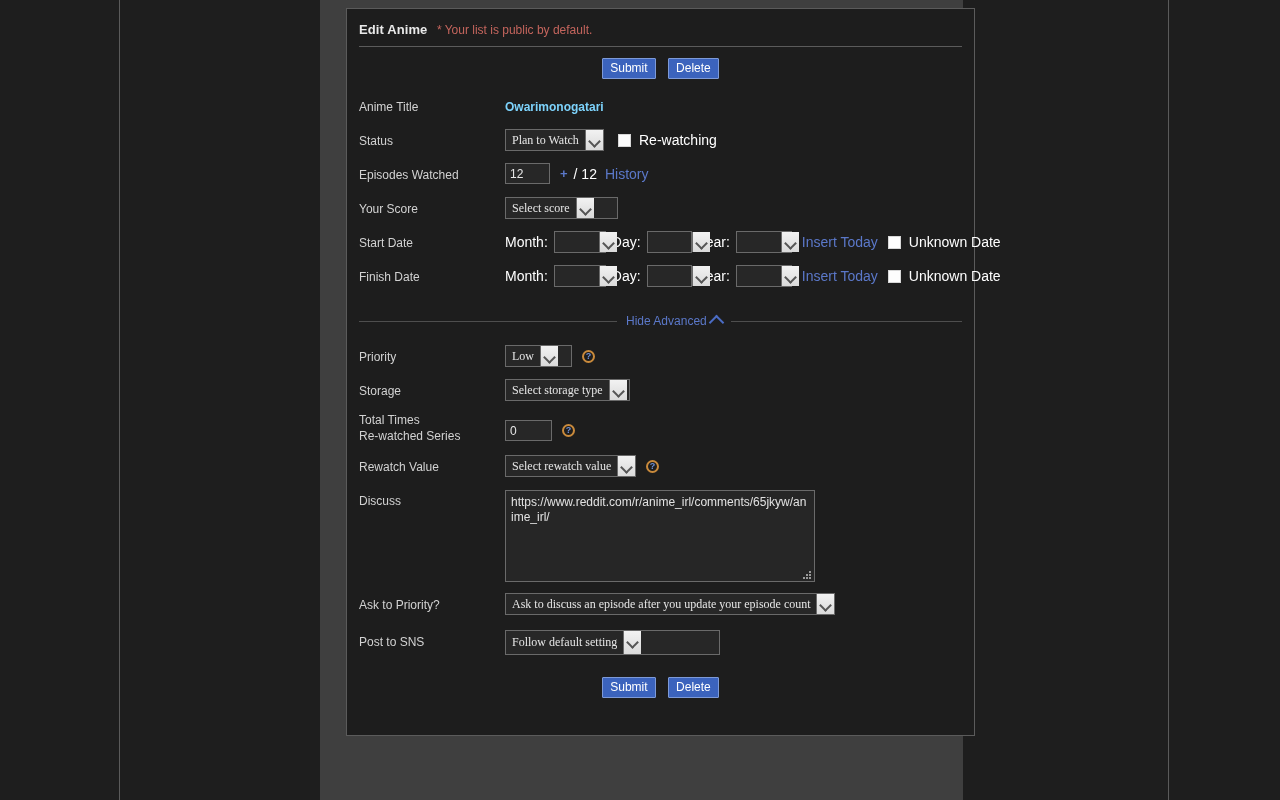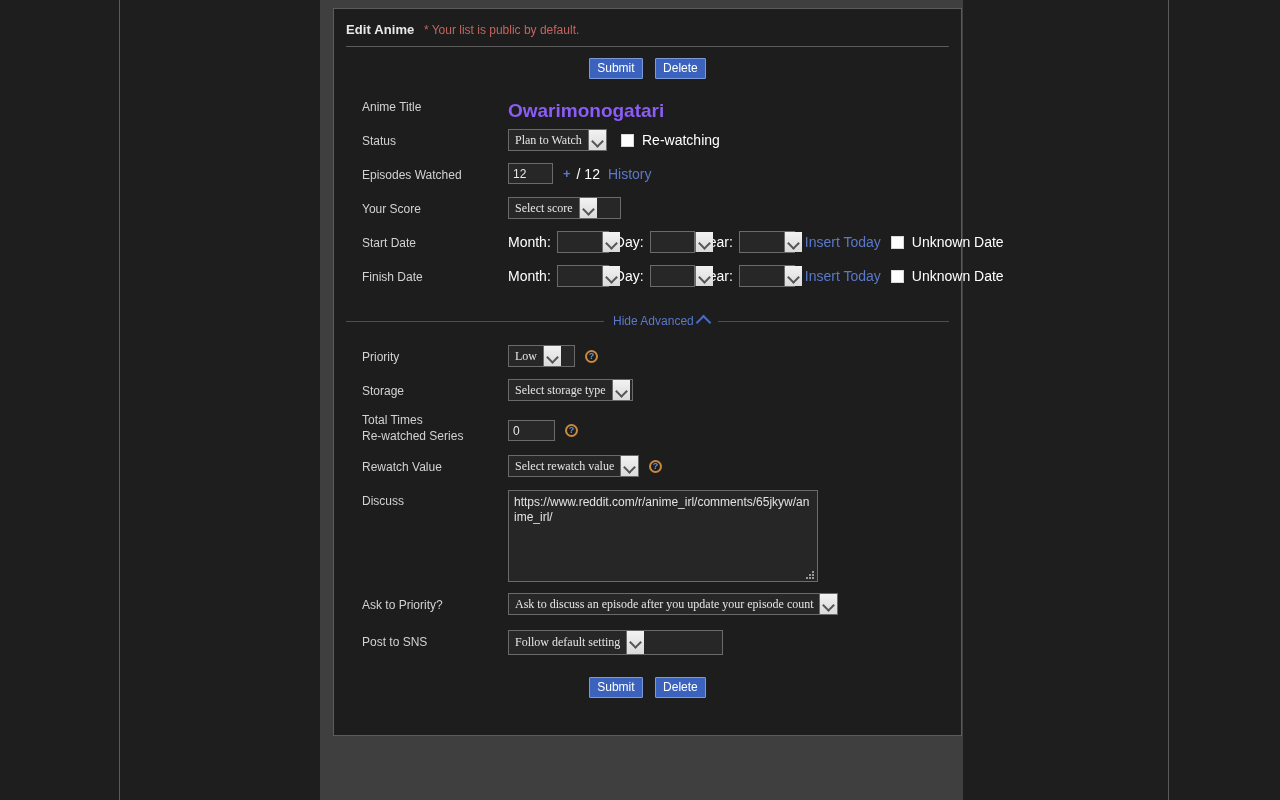--- a/index.html
+++ b/index.html
@@ -21,21 +21,21 @@
 
   .outer-shell {
     position: absolute;
     left: 320px; top: 0;
     width: 643px; height: 800px;
     background: #3f3f3f;
   }
 
   .panel {
     position: absolute;
-    left: 333px; top: 8px;
+    left: 346px; top: 8px;
     width: 629px;
     height: 728px;
     background: #1d1d1d;
     border: 1px solid #5b5b5b;
     box-sizing: border-box;
     padding: 0;
   }
 
   
   .panel-head {
@@ -69,21 +69,21 @@
     background: #3b63bd;
     border: 1px solid #7d9ad8;
     padding: 2px 7px 3px 7px;
     margin: 0 4px;
     cursor: pointer;
     border-radius: 1px;
   }
 
   
   .form {
-    margin: 14px 0 0 16px;
+    margin: 14px 0 0 0;
     padding: 0 12px;
   }
   .row {
     display: flex;
     align-items: flex-start;
     min-height: 34px;
   }
   .row .lab {
     width: 146px;
     flex: 0 0 146px;
@@ -95,23 +95,23 @@
   .row .fld {
     flex: 1 1 auto;
     padding-top: 2px;
     display: flex;
     align-items: center;
     flex-wrap: nowrap;
     white-space: nowrap;
   }
 
   .title-value {
-    font-size: 19px;
+    font-size: 12px;
     font-weight: bold;
-    color: #8b5cf6;
+    color: #7dd3fc;
     padding-top: 5px;
   }
 
   
   .select {
     display: inline-flex;
     align-items: stretch;
     height: 22px;
     background: #272727;
     border: 1px solid #6a6a6a;

